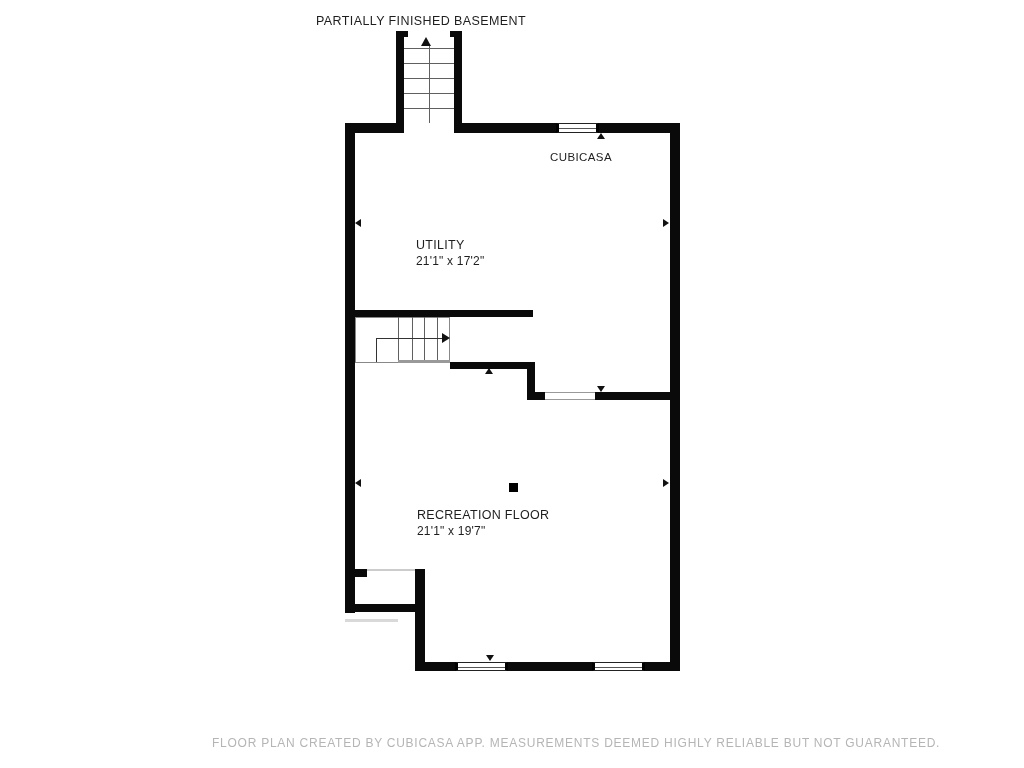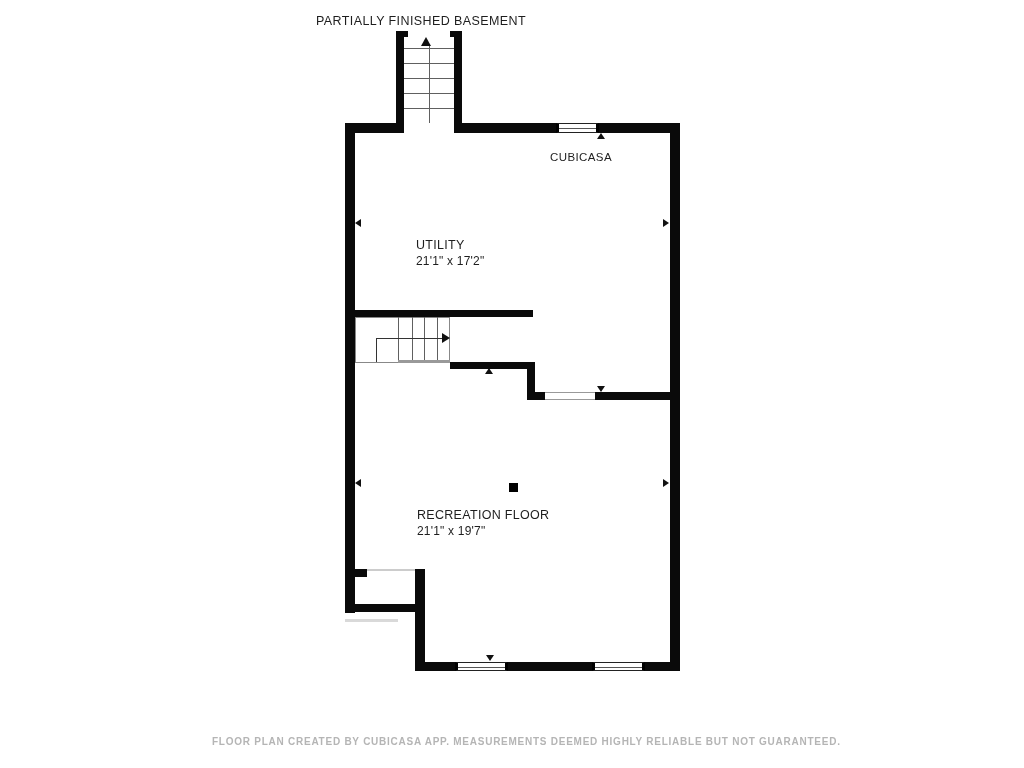--- a/index.html
+++ b/index.html
@@ -19,21 +19,21 @@
   .thinline{position:absolute;background:var(--stair);}
   .txt{
     position:absolute;color:var(--label);text-align:left;
     font-family:"Liberation Sans", sans-serif;white-space:nowrap;
   }
   .title{font-size:12.5px;letter-spacing:.4px;font-weight:400;}
   .room-name{font-size:12.5px;letter-spacing:.3px;line-height:16px;}
   .room-dims{font-size:12px;letter-spacing:.2px;line-height:16px;}
   .laundry{font-size:11.5px;letter-spacing:.4px;}
   .footer{
-    font-size:10px;letter-spacing:.75px;color:var(--footer);font-weight:700;
+    font-size:12px;letter-spacing:.75px;color:var(--footer);font-weight:400;
   }
   .window{
     position:absolute;background:#ffffff;box-sizing:border-box;
     border:1px solid #222;border-left:3px solid #000;border-right:3px solid #000;
   }
   .window .mid{position:absolute;left:0;right:0;top:50%;height:1px;background:#555;}
   .opening{
     position:absolute;background:#ffffff;box-sizing:border-box;
     border-top:1px solid #999;border-bottom:1px solid #999;
   }

